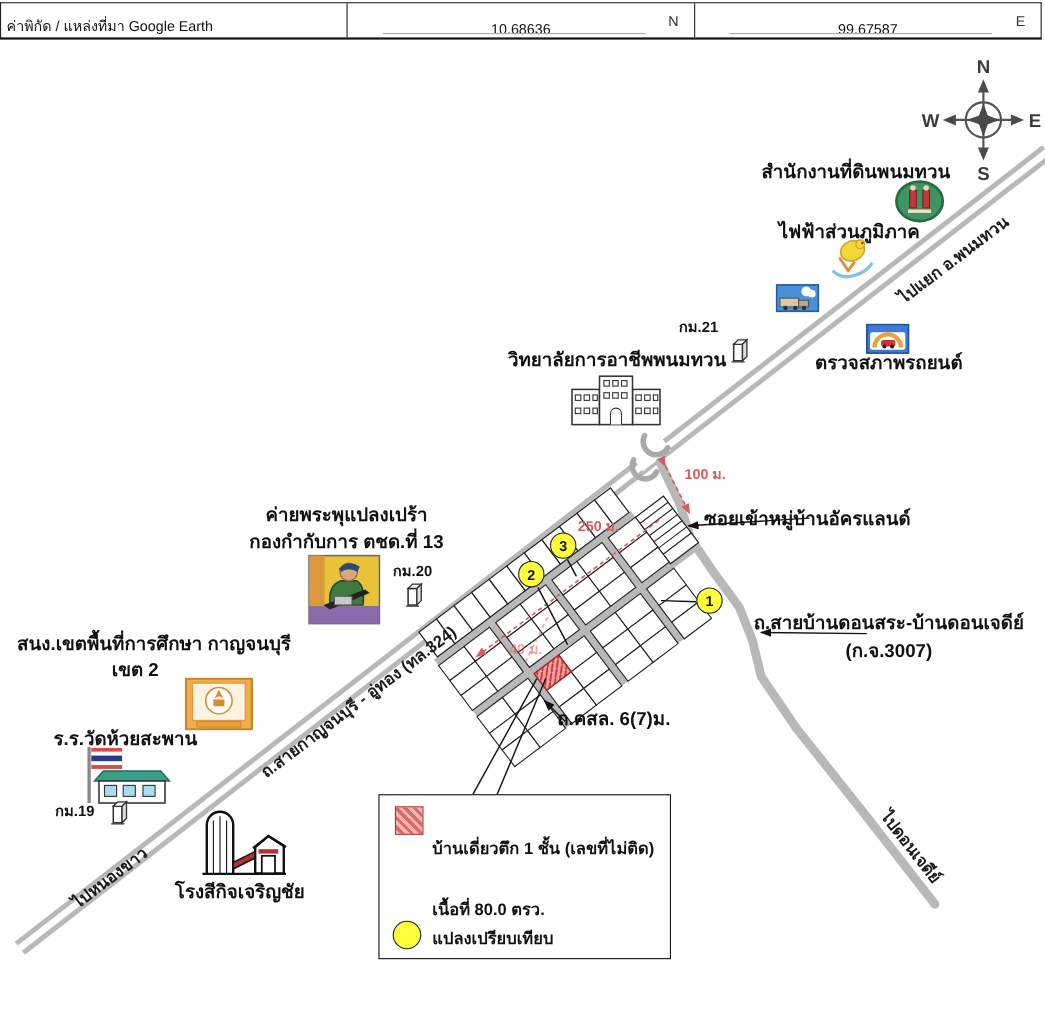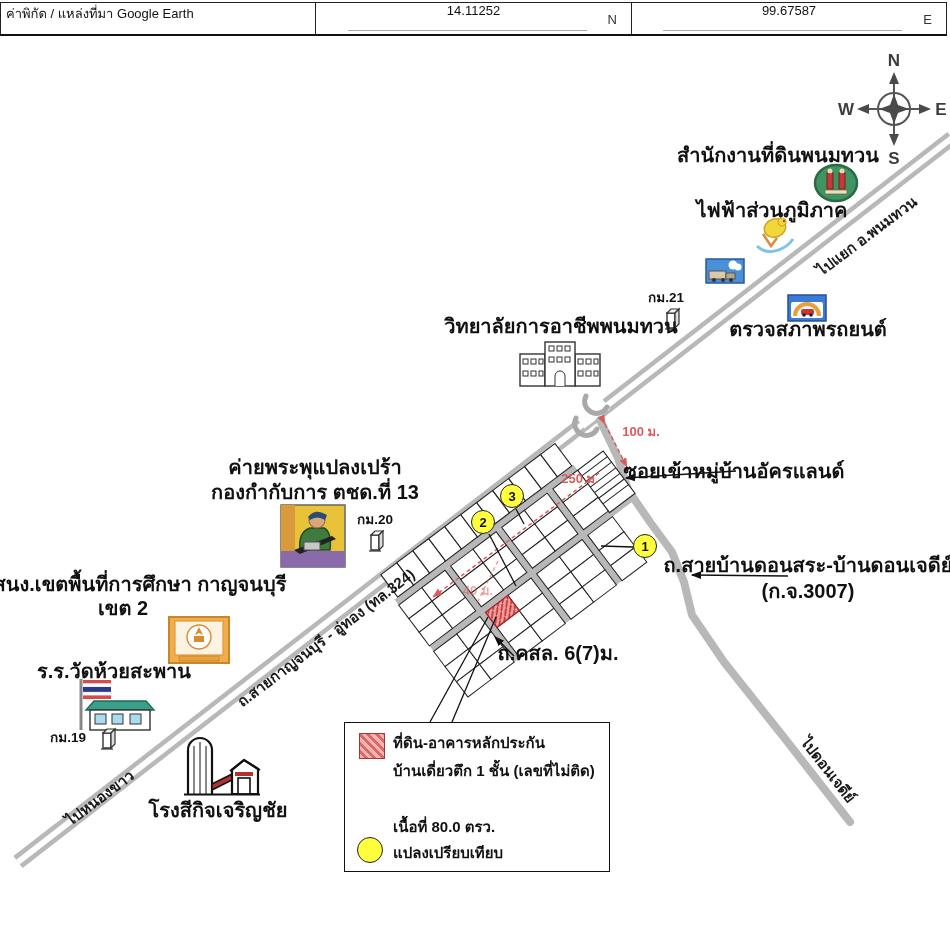--- a/index.html
+++ b/index.html
@@ -1,28 +1,28 @@
 <!DOCTYPE html>
 <html><head>
 <meta charset="utf-8">
 <style>
   html,body{margin:0;padding:0;background:#ffffff;}
   #page{position:relative;width:950px;height:927px;background:#fff;overflow:hidden;
         font-family:"Liberation Sans","DejaVu Sans",sans-serif;color:#111;}
   
   #coordTable{position:absolute;left:0;top:2px;width:947px;height:34px;
       border:1.5px solid #222;border-bottom:2px solid #111;display:flex;box-sizing:border-box;}
-  .cell{position:relative;height:100%;box-sizing:border-box;display:flex;align-items:flex-start;font-size:13px;}
+  .cell{position:relative;height:100%;box-sizing:border-box;display:flex;align-items:flex-end;font-size:13px;}
   .cell.c1{width:315px;border-right:1.5px solid #222;padding-left:5px;}
   .cell.c2{width:316px;border-right:1.5px solid #222;justify-content:center;}
   .cell.c3{flex:1;justify-content:center;}
   .dir{position:absolute;right:14px;top:50%;transform:translateY(-50%);font-size:13px;color:#333;}
   .sigline{position:absolute;left:10%;right:14%;bottom:3px;border-top:1px solid #aaa;}
   
-  .lbl{position:absolute;font-weight:bold;font-size:20px;white-space:nowrap;
+  .lbl{position:absolute;font-weight:bold;font-size:17px;white-space:nowrap;
        transform:translate(-50%,-50%);z-index:6;}
   .lbl.sm{font-size:13.5px;}
   .lbl.red{color:#d85c5c;font-size:13px;}
   .rotRoad{transform:translate(-50%,-50%) rotate(-37deg);}
   .rotChedi{transform:translate(-50%,-50%) rotate(52deg);}
   .roadName{color:#1a1a1a;font-size:15px;}
   
   .marker{position:absolute;width:24px;height:24px;border-radius:50%;background:#ffff3d;
       border:1.5px solid #222;box-sizing:border-box;display:flex;align-items:center;justify-content:center;
       font-size:13px;font-weight:bold;transform:translate(-50%,-50%);z-index:8;}
@@ -42,21 +42,21 @@
 </head>
 <body>
 
 <div id="page">
 
   <div id="coordTable">
     <div class="cell c1">
       <span>ค่าพิกัด / แหล่งที่มา Google Earth</span>
     </div>
     <div class="cell c2">
-      <span>14.11252</span>
+      <span>10.68636</span>
       <span class="dir">N</span>
       <span class="sigline"></span>
     </div>
     <div class="cell c3">
       <span>99.67587</span>
       <span class="dir">E</span>
       <span class="sigline"></span>
     </div>
   </div>
 
@@ -346,27 +346,27 @@
       <path d="M52 58 L52 34 L64 24 L78 33 L78 58 Z" fill="#fff" stroke="#111" stroke-width="2.2"></path>
       <path d="M50 35 L64 24 L80 34" fill="none" stroke="#111" stroke-width="2"></path>
       <rect x="58" y="42" width="12" height="16" fill="#fff" stroke="#111" stroke-width="1.6"></rect>
       <rect x="55" y="36" width="18" height="4" fill="#b33030"></rect>
       <line x1="4" y1="58.5" x2="80" y2="58.5" stroke="#111" stroke-width="2"></line>
     </svg>
   </div>
 
   <div class="lbl" style="left:778px;top:155px">สำนักงานที่ดินพนมทวน</div>
   <div class="lbl" style="left:772px;top:210px">ไฟฟ้าส่วนภูมิภาค</div>
-  <div class="lbl sm" style="left:666px;top:297px">กม.21</div>
+  <div class="lbl sm" style="left:635px;top:297px">กม.21</div>
   <div class="lbl" style="left:808px;top:329px">ตรวจสภาพรถยนต์</div>
   <div class="lbl" style="left:561px;top:326px">วิทยาลัยการอาชีพพนมทวน</div>
   <div class="lbl rotRoad roadName" style="left:867px;top:236px">ไปแยก อ.พนมทวน</div>
   <div class="lbl red" style="left:641px;top:431px">100 ม.</div>
   <div class="lbl" style="left:734px;top:471px">ซอยเข้าหมู่บ้านอัครแลนด์</div>
-  <div class="lbl red" style="left:580px;top:478px">250 ม.</div>
+  <div class="lbl red" style="left:544px;top:478px">250 ม.</div>
   <div class="lbl" style="left:315px;top:467px">ค่ายพระพุแปลงเปร้า</div>
   <div class="lbl" style="left:315px;top:492px">กองกำกับการ ตชด.ที่ 13</div>
   <div class="lbl sm" style="left:375px;top:519px">กม.20</div>
   <div class="lbl" style="left:808px;top:565px">ถ.สายบ้านดอนสระ-บ้านดอนเจดีย์</div>
   <div class="lbl" style="left:808px;top:591px">(ก.จ.3007)</div>
   <div class="lbl" style="left:140px;top:584px">สนง.เขตพื้นที่การศึกษา กาญจนบุรี</div>
   <div class="lbl" style="left:123px;top:608px">เขต 2</div>
   <div class="lbl rotRoad roadName" style="left:326px;top:638px">ถ.สายกาญจนบุรี - อู่ทอง (ทล.324)</div>
   <div class="lbl red" style="left:478px;top:590px;opacity:.55">40 ม.</div>
   <div class="lbl" style="left:558px;top:653px">ถ.คสล. 6(7)ม.</div>
@@ -381,20 +381,19 @@
   </div>
   <div class="marker" style="left:483px;top:522px">
     <span>2</span>
   </div>
   <div class="marker" style="left:512px;top:496px">
     <span>3</span>
   </div>
 
   <div id="legend">
     <div id="legendSwatch"></div>
-    <div class="txt" style="top:8px">ที่ดิน-อาคารหลักประกัน</div>
     <div class="txt" style="top:36px">บ้านเดี่ยวตึก 1 ชั้น (เลขที่ไม่ติด)</div>
     <div class="txt" style="top:92px">เนื้อที่ 80.0 ตรว.</div>
     <div id="legendCircle"></div>
     <div class="txt" style="top:118px">แปลงเปรียบเทียบ</div>
   </div>
 
 </div>
 
 </body></html>

